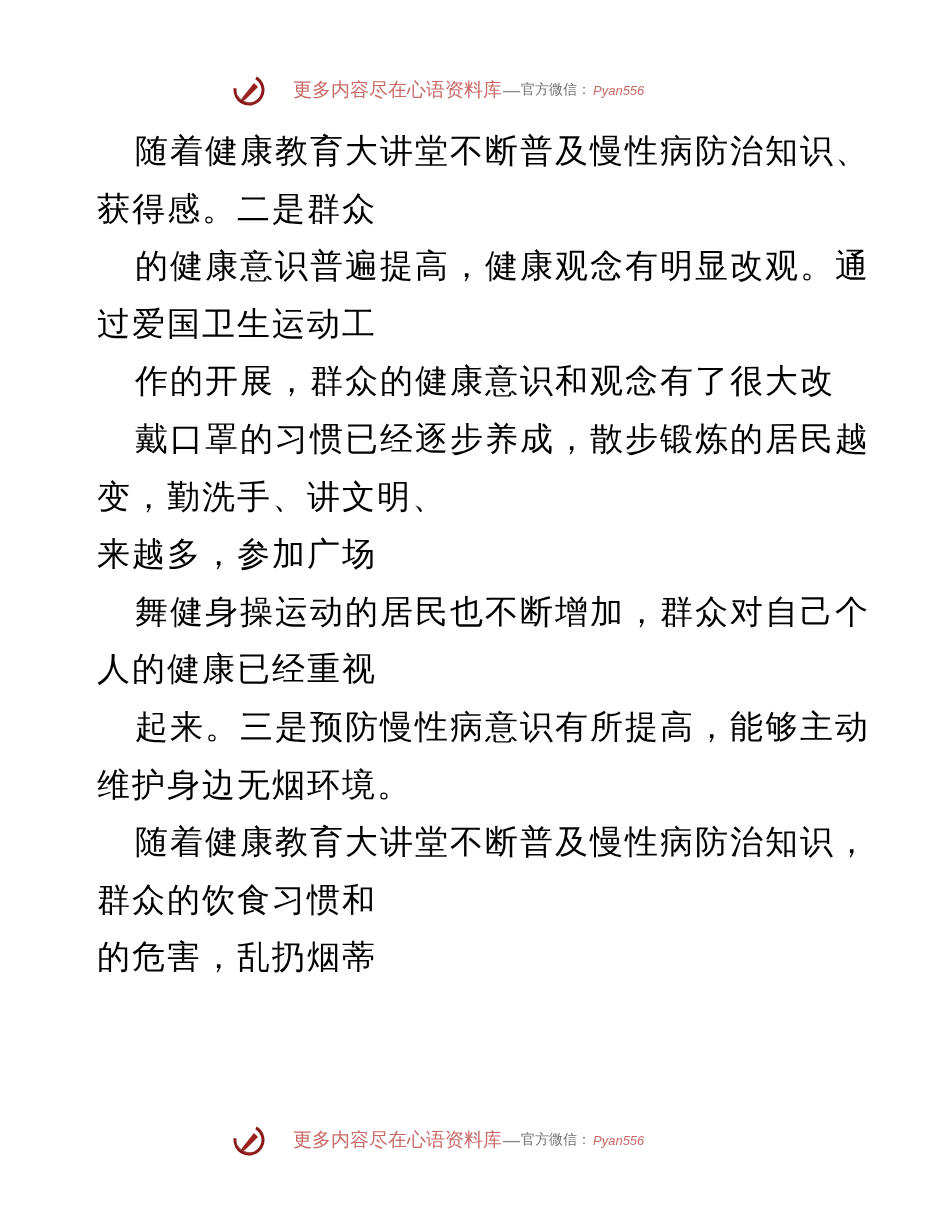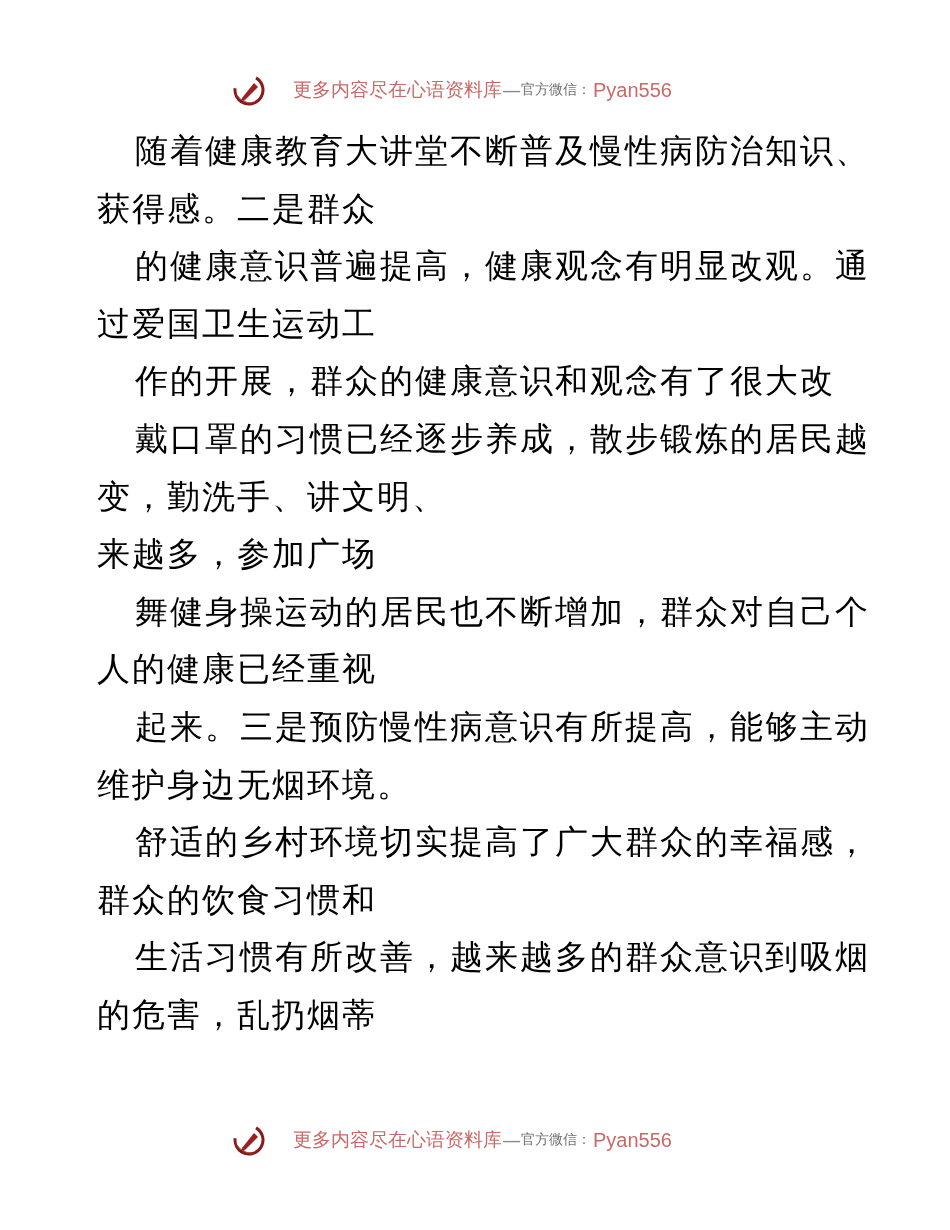--- a/index.html
+++ b/index.html
@@ -44,24 +44,25 @@
       font-size: 19px;
       font-family: "DejaVu Sans", sans-serif;
     }
     .wm-label {
       color: #707070;
       font-size: 14px;
       font-family: "DejaVu Serif", "Liberation Serif", serif;
     }
     .wm-id {
       color: #c0504d;
-      font-size: 20px;
+      font-size: 13px;
       font-family: "Liberation Sans", sans-serif;
       opacity: 0.85;
       margin-left: 2px;
+      font-style: italic;
     }
     .content {
       position: absolute;
       left: 97px;
       top: 122px;
       width: 760px;
     }
     .line {
       font-size: 33px;
       line-height: 57.6px;
@@ -97,23 +98,22 @@
   <div class="line indent">的健康意识普遍提高，健康观念有明显改观。通</div>
   <div class="line">过爱国卫生运动工</div>
   <div class="line indent">作的开展，群众的健康意识和观念有了很大改</div>
   <div class="line indent">戴口罩的习惯已经逐步养成，散步锻炼的居民越</div>
   <div class="line">变，勤洗手、讲文明、</div>
   <div class="line">来越多，参加广场</div>
   <div class="line indent">舞健身操运动的居民也不断增加，群众对自己个</div>
   <div class="line">人的健康已经重视</div>
   <div class="line indent">起来。三是预防慢性病意识有所提高，能够主动</div>
   <div class="line">维护身边无烟环境。</div>
-  <div class="line indent">舒适的乡村环境切实提高了广大群众的幸福感，</div>
+  <div class="line indent">随着健康教育大讲堂不断普及慢性病防治知识，</div>
   <div class="line">群众的饮食习惯和</div>
-  <div class="line indent">生活习惯有所改善，越来越多的群众意识到吸烟</div>
   <div class="line">的危害，乱扔烟蒂</div>
 </div>
 
 <div class="watermark bottom">
   <span class="wm-logo">
     <svg width="34" height="34" viewBox="0 0 34 34">
       <circle cx="17" cy="17" r="14" fill="none" stroke="#8b1a1a" stroke-width="3" stroke-dasharray="60 28" transform="rotate(-60 17 17)"></circle>
       <path d="M10 25 L22 10 L26 14 L13 27 Z" fill="#9b2020"></path>
       <path d="M10 25 L13 27 L8 30 Z" fill="#6d1010"></path>
       <path d="M5 22 Q10 30 20 30" fill="none" stroke="#b05050" stroke-width="1"></path>

